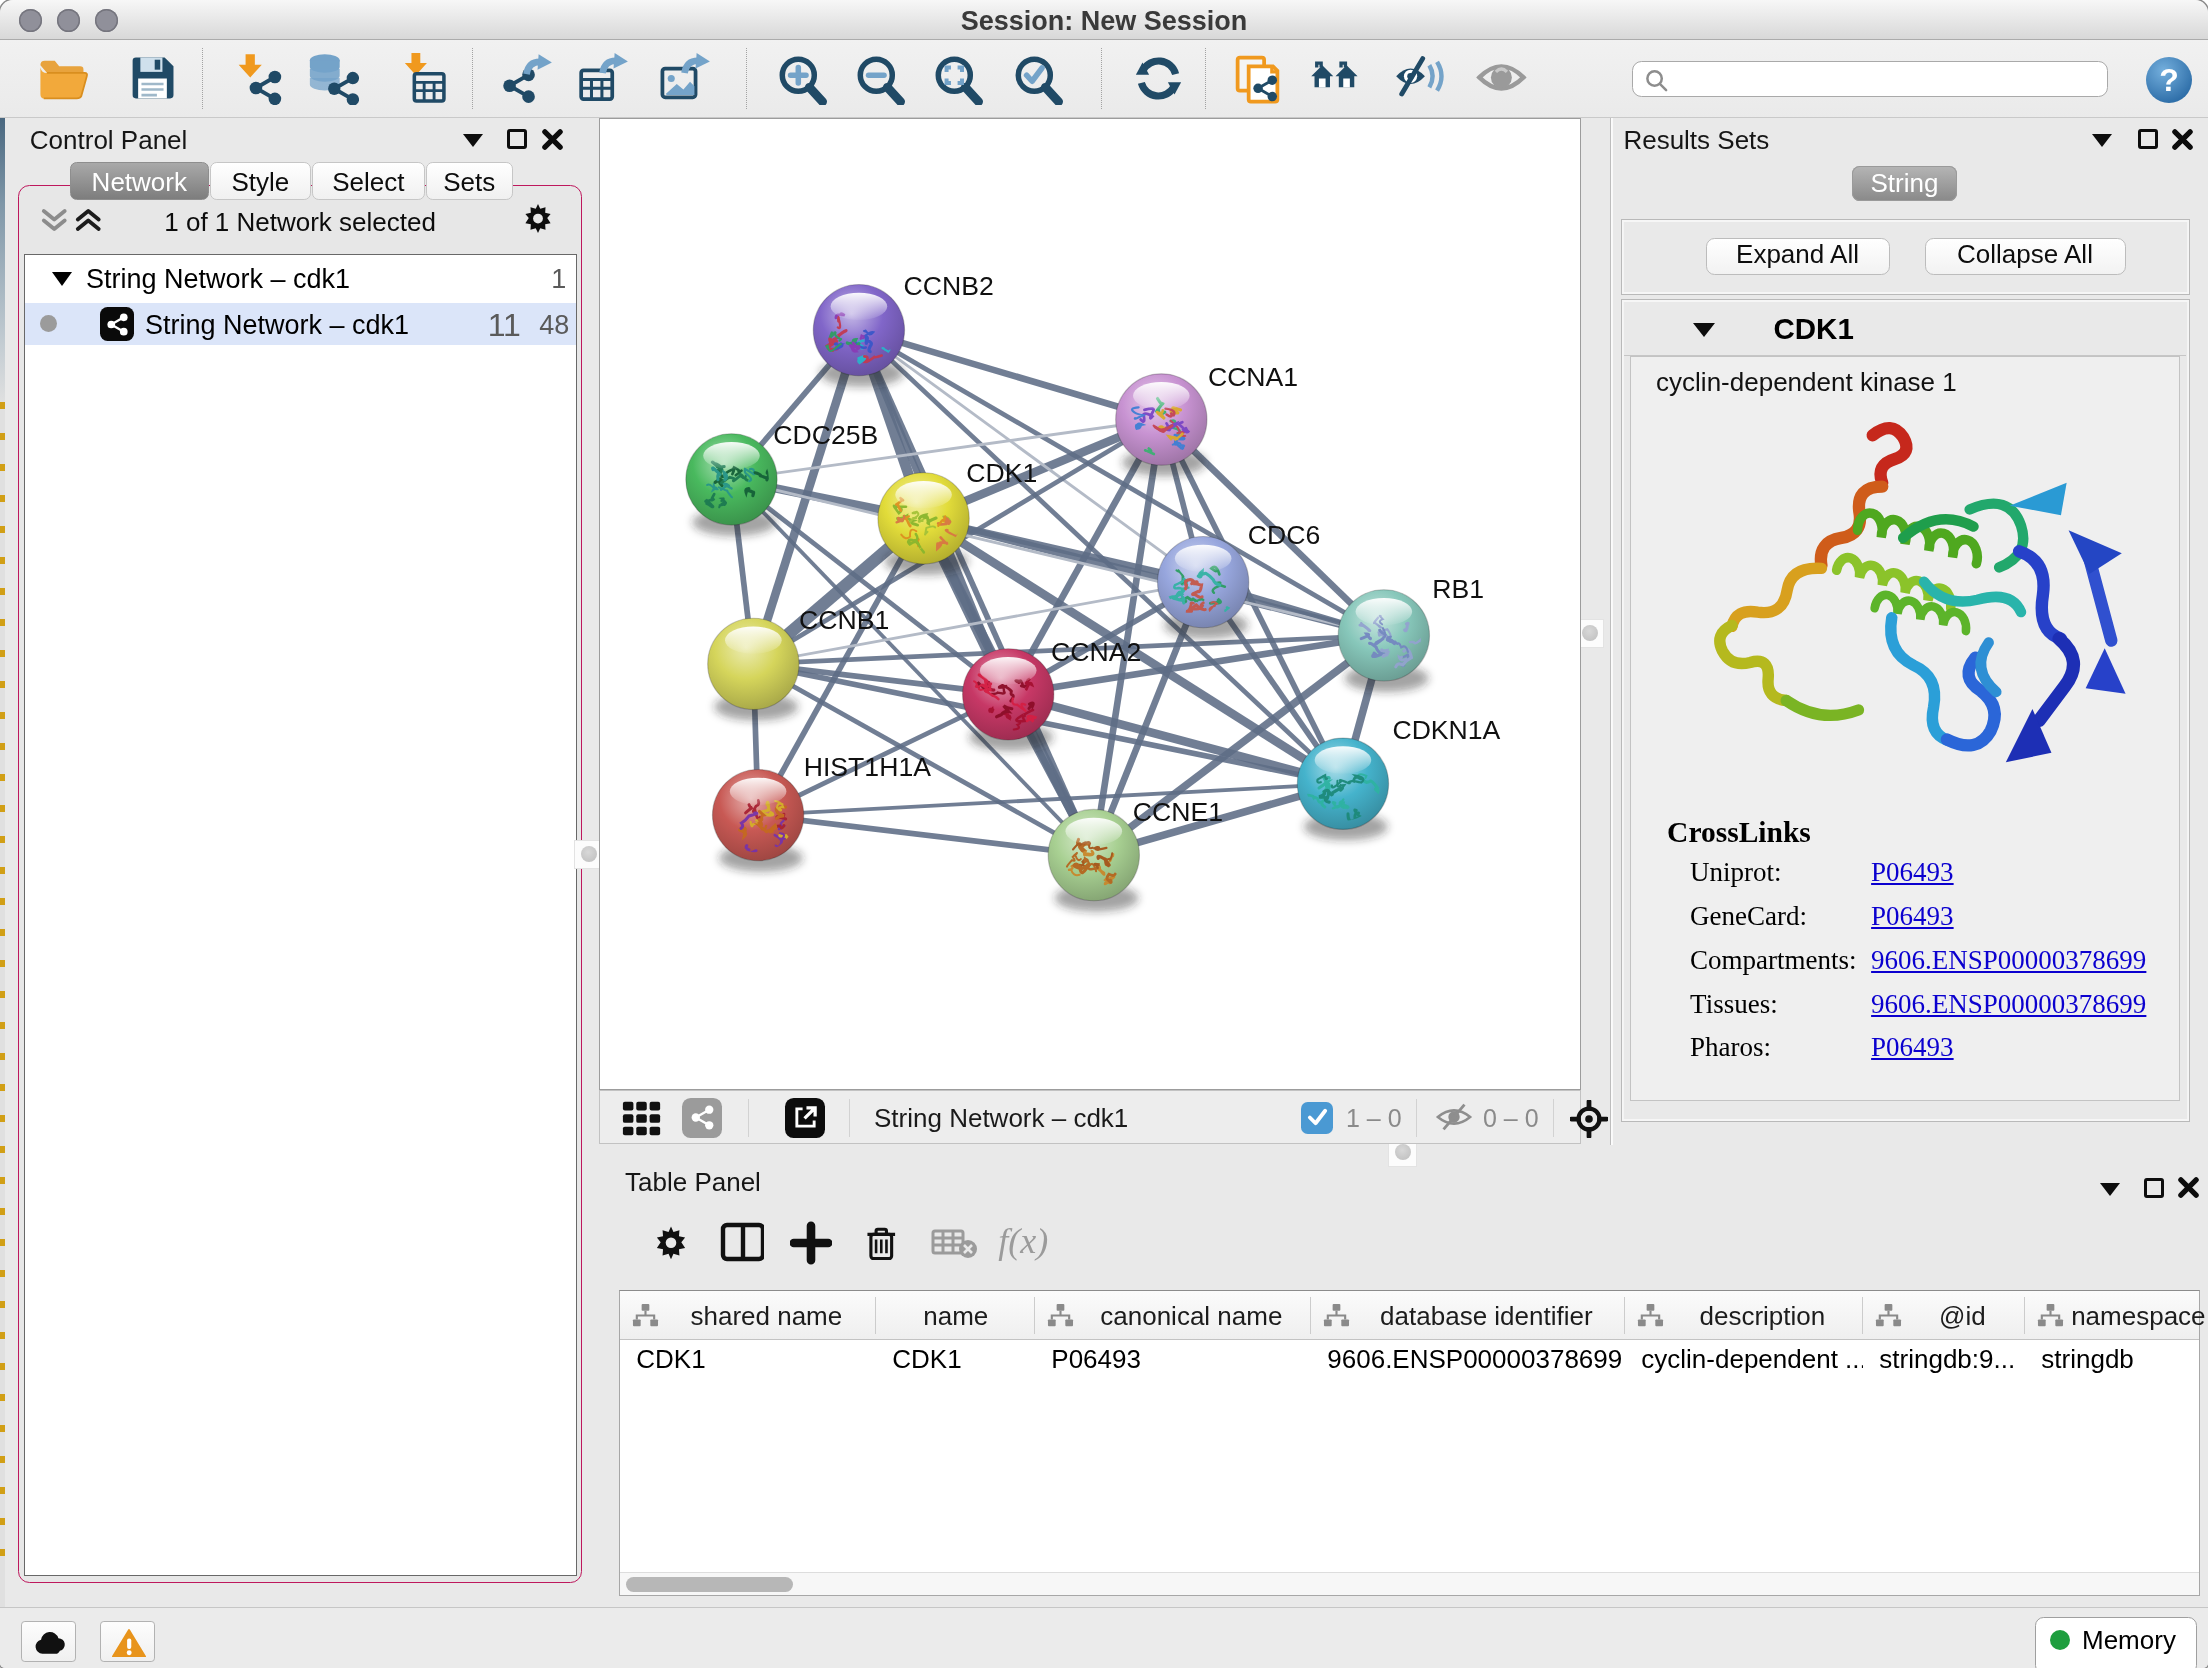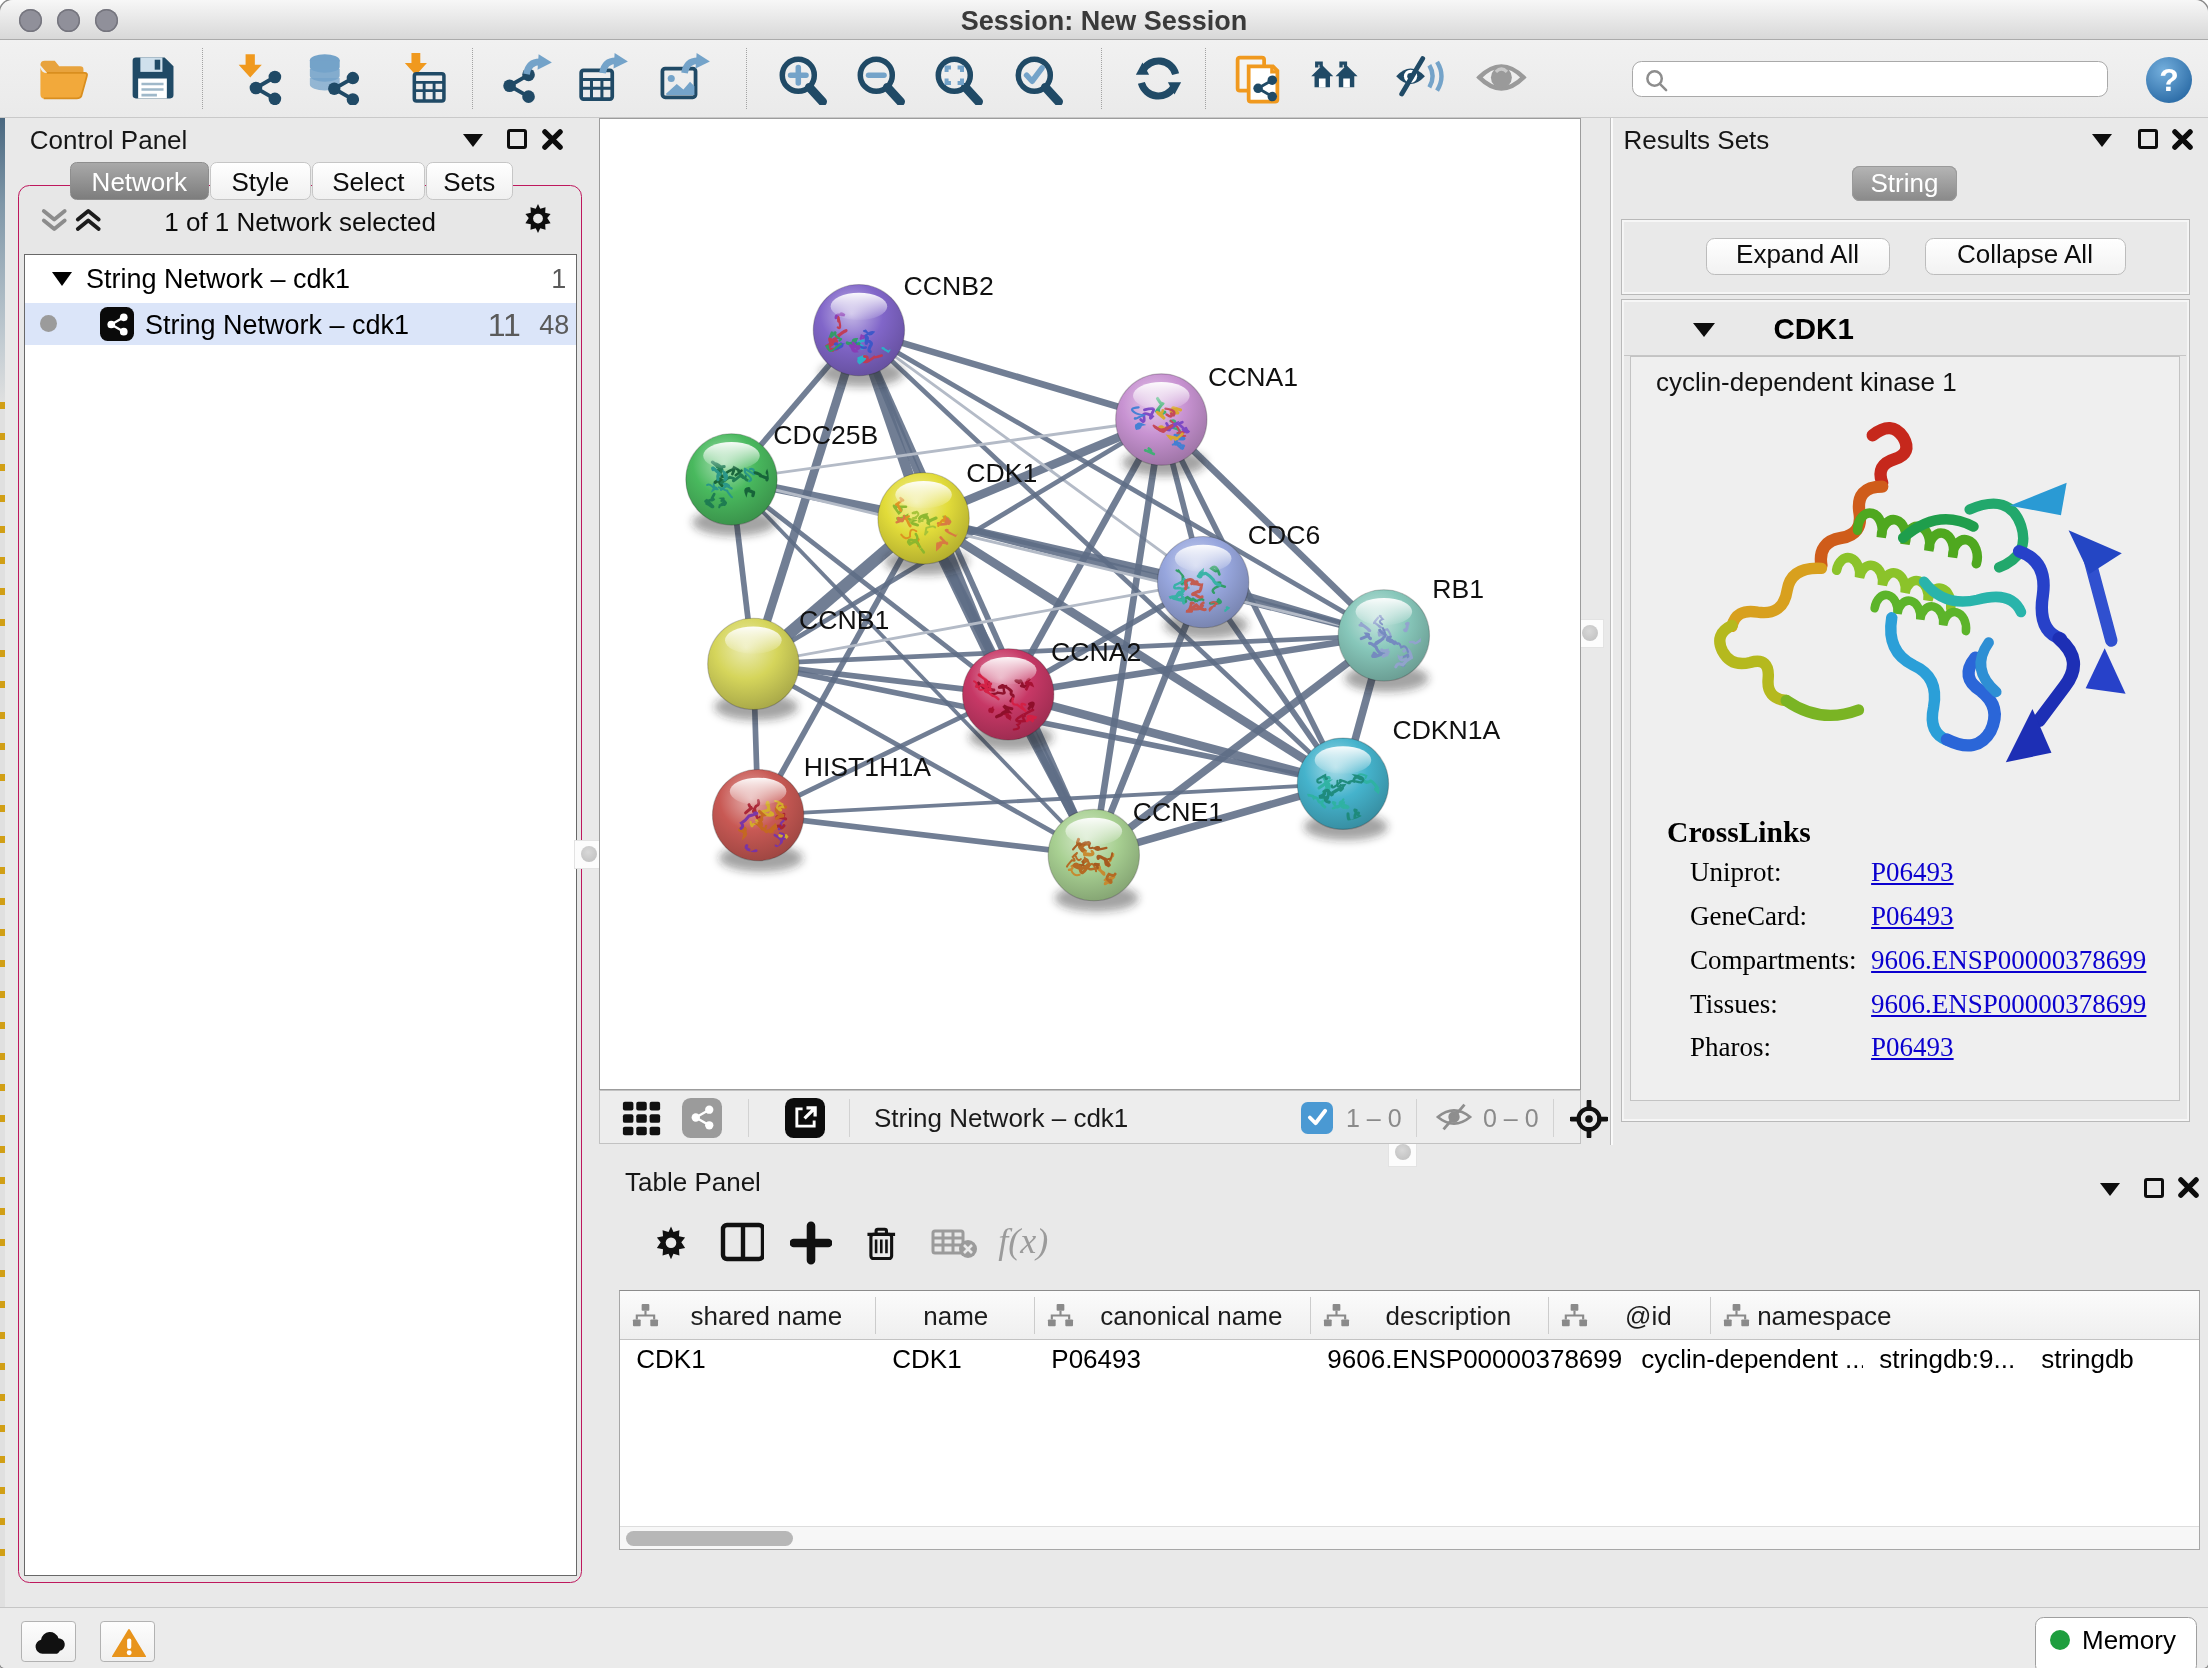--- a/index.html
+++ b/index.html
@@ -71,21 +71,21 @@
   .ribbon{position:absolute;left:44px;top:61px;width:462px;height:373px;}
   .xl-title{position:absolute;left:36px;top:459px;font-family:"Liberation Serif",serif;font-size:29.5px;font-weight:700;color:#000;}
   .xl-row{position:absolute;left:59px;height:44px;font-family:"Liberation Serif",serif;font-size:27px;color:#000;}
   .xl-row .v{position:absolute;left:181px;top:0;color:#0b00cf;text-decoration:underline;white-space:nowrap;}
   
   .tpanel{position:absolute;left:605px;top:1145px;width:1604px;height:458px;}
   .tp-toolbar{position:absolute;left:14.3px;top:65px;right:9.5px;height:72px;background:#e9e9e9;}
   .tpi{position:absolute;top:11.4px;width:46px;height:46px;}
   .tpi svg{width:100%;height:100%;display:block;}
   .tp-fx{position:absolute;left:379px;top:9.5px;font-family:"Liberation Serif",serif;font-style:italic;font-size:36px;color:#9b9b9b;}
-  .ntable{position:absolute;left:14.3px;top:145px;width:1581px;height:260px;background:#fff;border:1px solid #a7a7a7;border-top:1.9px solid #8b8b8b;}
+  .ntable{position:absolute;left:14.3px;top:145px;width:1581px;height:306px;background:#fff;border:1px solid #a7a7a7;border-top:1.9px solid #8b8b8b;}
   .thead{position:absolute;left:0;top:0;right:0;height:49px;display:flex;background:linear-gradient(#fbfbfb,#efefef);border-bottom:1px solid #c3c3c3;}
   .th{position:relative;height:49px;flex:0 0 auto;}
   .th .cd{position:absolute;right:0;top:5.7px;bottom:5.7px;width:0;border-right:1px solid #cccccc;}
   .th .hicon{position:absolute;left:11.4px;top:12.4px;width:27px;height:25px;}
   .th .hlbl{position:absolute;left:0;right:0;top:0;line-height:51px;text-align:center;font-size:26px;color:#1c1c1c;}
   .th.withicon .hlbl{left:38px;right:1.9px;}
   .trow{position:absolute;left:0;top:49px;right:0;height:38px;display:flex;}
   .td{height:38px;line-height:38px;padding-left:16px;font-size:26px;color:#000;flex:0 0 auto;overflow:hidden;white-space:nowrap;}
   .hscroll{position:absolute;left:0;right:0;bottom:0;height:23px;background:#f7f7f7;border-top:1px solid #dddddd;}
   .hscroll .thumb{position:absolute;left:5.7px;top:3.8px;width:167px;height:15px;border-radius:7.6px;background:#b7b7b7;}
@@ -976,20 +976,32 @@
                 <g fill="#8a8a8a">
                   <rect x="10" y="1" width="8" height="7" rx="1"></rect>
                   <rect x="1" y="17" width="8" height="7" rx="1"></rect>
                   <rect x="19" y="17" width="8" height="7" rx="1"></rect>
                   <path d="M14 8 V13 M5 17 V13 H23 V17" stroke="#8a8a8a" stroke-width="2.2" fill="none"></path>
                 </g>
               </svg></span>
             <span class="hlbl">canonical name</span>
             <span class="cd"></span>
           </div>
+          <div class="th withicon" style="width: 314px;">
+            <span class="hicon"><svg viewBox="0 0 28 26">
+                <g fill="#8a8a8a">
+                  <rect x="10" y="1" width="8" height="7" rx="1"></rect>
+                  <rect x="1" y="17" width="8" height="7" rx="1"></rect>
+                  <rect x="19" y="17" width="8" height="7" rx="1"></rect>
+                  <path d="M14 8 V13 M5 17 V13 H23 V17" stroke="#8a8a8a" stroke-width="2.2" fill="none"></path>
+                </g>
+              </svg></span>
+            <span class="hlbl">database identifier</span>
+            <span class="cd"></span>
+          </div>
           <div class="th withicon" style="width: 238px;">
             <span class="hicon"><svg viewBox="0 0 28 26">
                 <g fill="#8a8a8a">
                   <rect x="10" y="1" width="8" height="7" rx="1"></rect>
                   <rect x="1" y="17" width="8" height="7" rx="1"></rect>
                   <rect x="19" y="17" width="8" height="7" rx="1"></rect>
                   <path d="M14 8 V13 M5 17 V13 H23 V17" stroke="#8a8a8a" stroke-width="2.2" fill="none"></path>
                 </g>
               </svg></span>
             <span class="hlbl">description</span>

